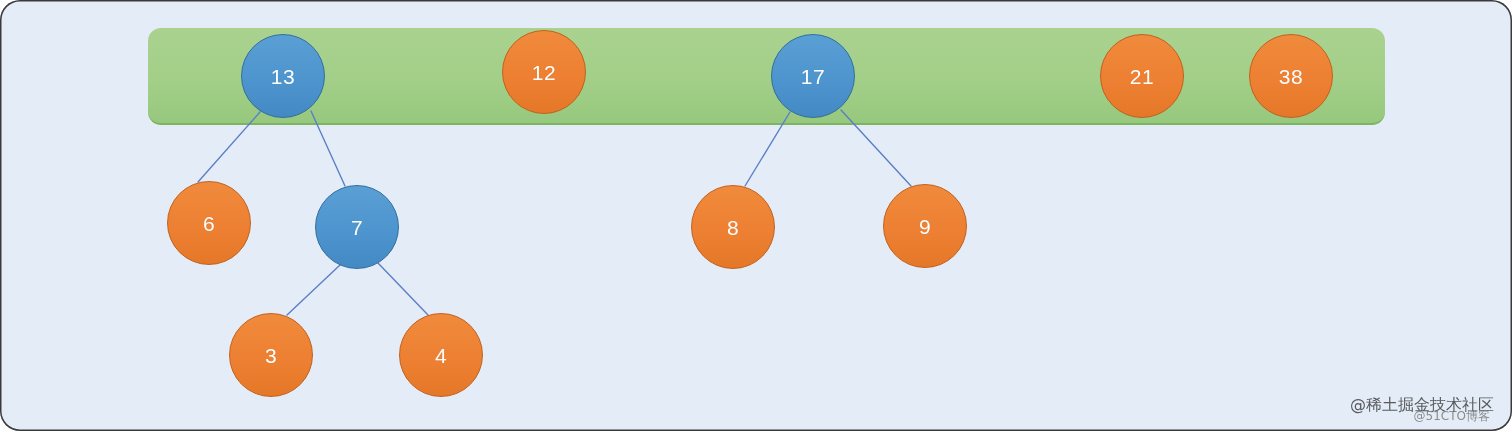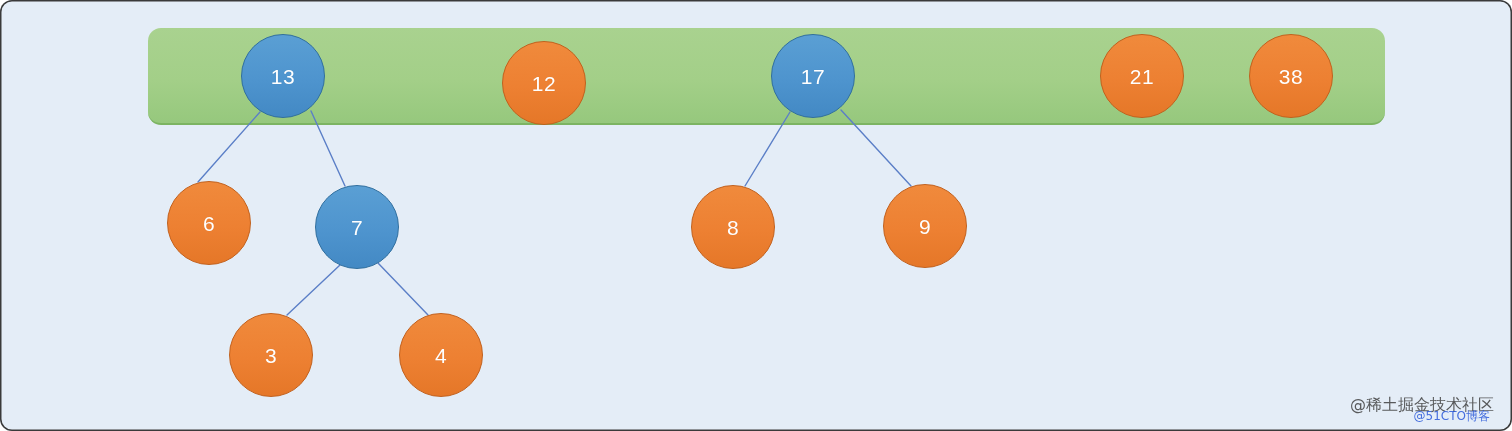--- a/index.html
+++ b/index.html
@@ -6,21 +6,21 @@
   html, body {
     margin: 0;
     padding: 0;
     background: #ffffff;
   }
   #canvas {
     position: relative;
     width: 1512px;
     height: 431px;
     background: #e4edf7;
-    border-radius: 12px;
+    border-radius: 20px;
     box-shadow: inset 0 0 0 1.5px #3a3a3a;
     overflow: hidden;
     font-family: "Liberation Sans", sans-serif;
   }
 
   
   #band {
     position: absolute;
     left: 148px;
     top: 28px;
@@ -83,21 +83,21 @@
   #watermark .wm-main {
     display: block;
     font-size: 16px;
     color: #404040;
     font-family: "DejaVu Sans", sans-serif;
     opacity: 0.85;
   }
   #watermark .wm-sub {
     display: block;
     font-size: 12px;
-    color: #1d4ed8;
+    color: #737373;
     font-family: "DejaVu Sans", sans-serif;
     margin-top: -3px;
     margin-right: 4px;
     opacity: 0.8;
   }
 </style>
 </head>
 <body>
 
 <div id="canvas">
@@ -112,21 +112,21 @@
         <line x1="378" y1="263" x2="428" y2="315"></line>
         <line x1="790" y1="112" x2="745" y2="186"></line>
         <line x1="841" y1="110" x2="911" y2="186"></line>
       </g>
   </svg>
 
   <div id="node-layer">
       <div class="node blue" style="left: 241px; top: 34px; width: 84px; height: 84px;">
         <span class="label">13</span>
       </div>
-      <div class="node orange" style="left: 502px; top: 41px; width: 84px; height: 84px;">
+      <div class="node orange" style="left: 502px; top: 30px; width: 84px; height: 84px;">
         <span class="label">12</span>
       </div>
       <div class="node blue" style="left: 771px; top: 34px; width: 84px; height: 84px;">
         <span class="label">17</span>
       </div>
       <div class="node orange" style="left: 1100px; top: 34px; width: 84px; height: 84px;">
         <span class="label">21</span>
       </div>
       <div class="node orange" style="left: 1249px; top: 34px; width: 84px; height: 84px;">
         <span class="label">38</span>

